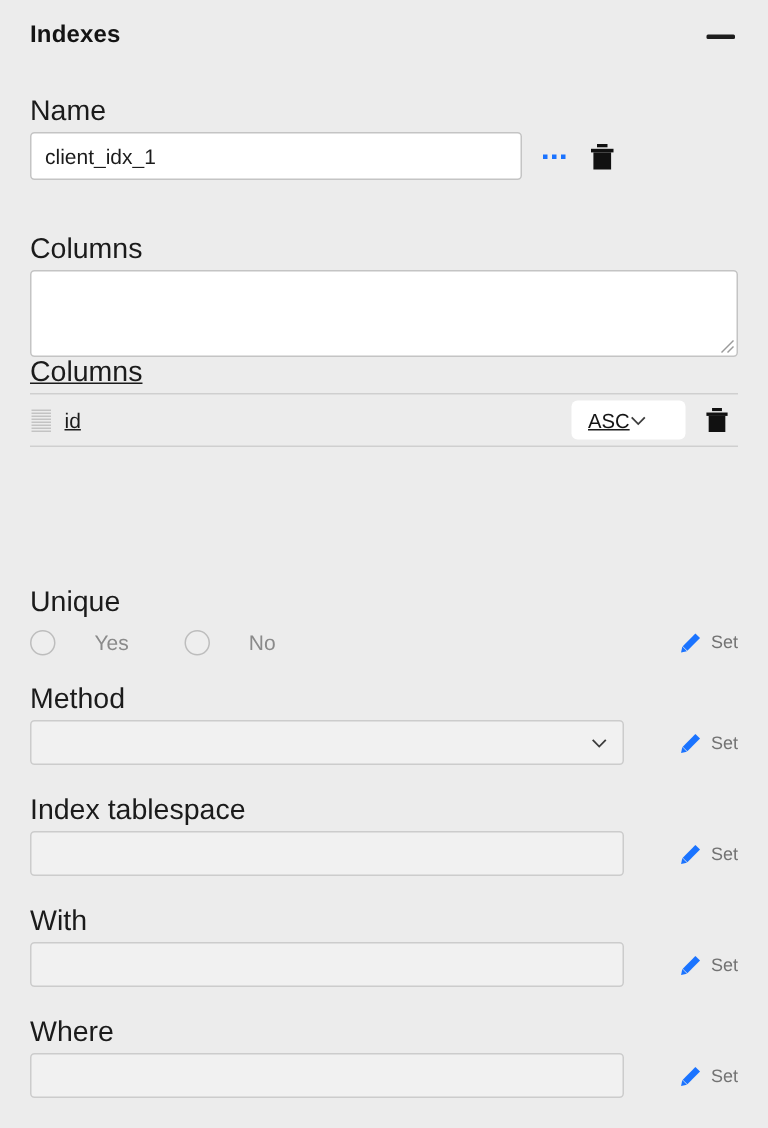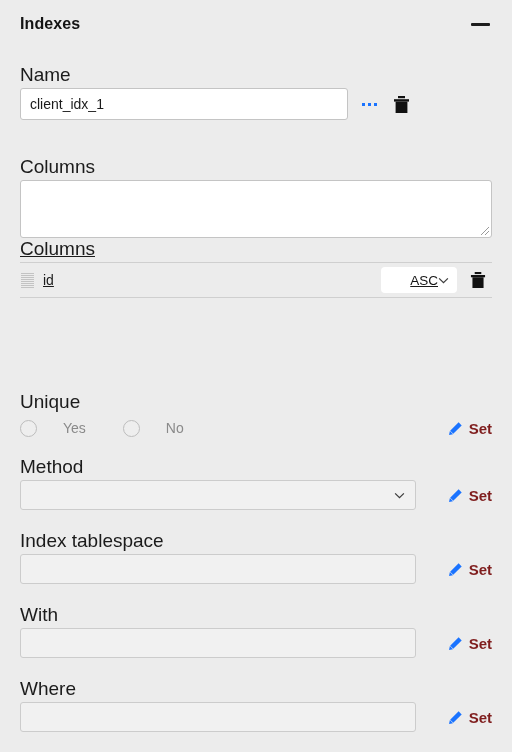--- a/index.html
+++ b/index.html
@@ -167,21 +167,21 @@
   }
   .order-select {
     width: 76px;
     height: 26px;
     box-sizing: border-box;
     background: #ffffff;
     border: none;
     border-radius: 4px;
     display: flex;
     align-items: center;
-    justify-content: flex-end;
+    justify-content: flex-start;
     padding: 0 8px 0 11px;
     font-size: 13.5px;
     color: #151515;
     cursor: pointer;
     margin-right: 8px;
   }
   .chev {
     width: 11px;
     height: 7px;
     display: block;
@@ -244,23 +244,23 @@
   
   .set-action {
     display: flex;
     align-items: center;
     gap: 6px;
     cursor: pointer;
     user-select: none;
     margin-left: auto;
   }
   .set-action .lbl {
-    color: #7f1d1d;
-    font-size: 15px;
-    font-weight: bold;
+    color: #737373;
+    font-size: 12px;
+    font-weight: normal;
   }
   .pencil { width: 15px; height: 15px; display: block; }
 
   
   .grey-input {
     width: 396px;
     height: 30px;
     box-sizing: border-box;
     background: #f1f1f1;
     border: 1px solid #cccccc;

